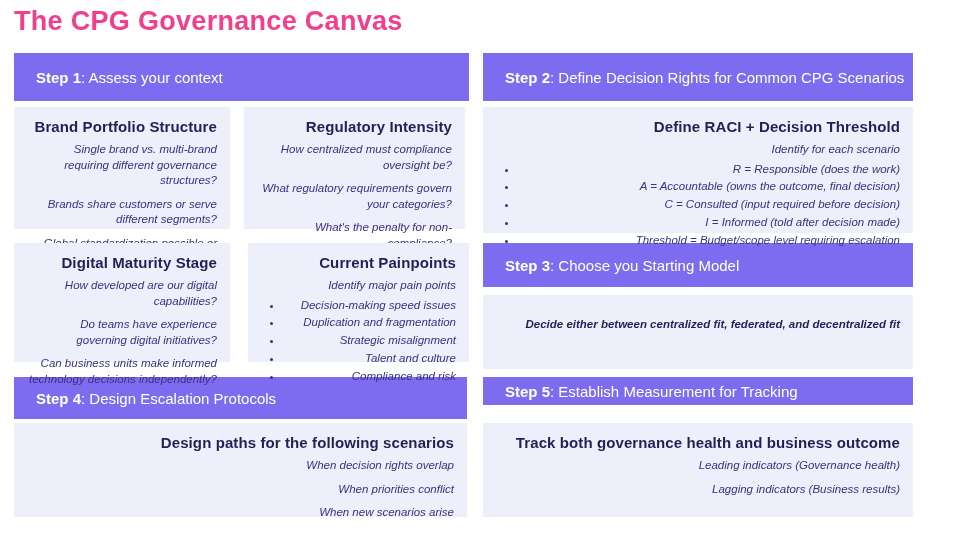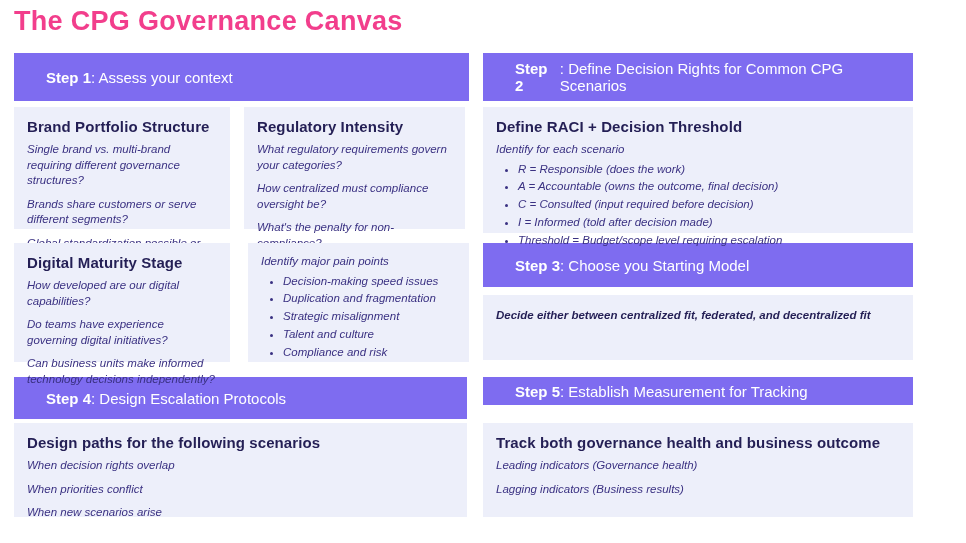--- a/index.html
+++ b/index.html
@@ -17,26 +17,27 @@
     font-family:"Liberation Sans", sans-serif;
   }
   .canvas{position:relative;width:966px;height:543px;background:#ffffff;overflow:hidden;}
   .page-title{
     position:absolute;left:14px;top:6px;margin:0;
     font-size:27px;font-weight:800;letter-spacing:0.3px;
     color:var(--pink);
   }
   .step-header{
     position:absolute;background:var(--purple);color:#ffffff;
-    font-size:15px;display:flex;align-items:center;padding-left:32px;
+    font-size:15px;display:flex;align-items:center;padding-left:22px;
   }
   .step-label{font-weight:700;}
   .box{
     position:absolute;background:var(--box-bg);color:var(--body);
     padding:11px 13px;
+    text-align:right;
   }
   .box h3{
     margin:0 0 7px 0;font-size:15px;font-weight:700;
     color:var(--heading);letter-spacing:0.1px;
   }
   .box p{
     margin:0 0 8px 0;font-size:11.5px;font-style:italic;
     line-height:1.35;
   }
   .box p.intro{margin-bottom:4px;}
@@ -51,21 +52,21 @@
   }
   
   .pos-step1{left:14px;top:53px;width:455px;height:48px;}
   .pos-step2{left:483px;top:53px;width:430px;height:48px;}
   .pos-brand{left:14px;top:107px;width:216px;height:122px;}
   .pos-regulatory{left:244px;top:107px;width:221px;height:122px;}
   .pos-raci{left:483px;top:107px;width:430px;height:126px;}
   .pos-digital{left:14px;top:243px;width:216px;height:119px;}
   .pos-painpoints{left:248px;top:243px;width:221px;height:119px;}
   .pos-step3{left:483px;top:243px;width:430px;height:44px;}
-  .pos-starting{left:483px;top:295px;width:430px;height:65px;padding-top:13px;}
+  .pos-starting{left:483px;top:295px;width:430px;height:74px;padding-top:22px;}
   .pos-step4{left:14px;top:377px;width:453px;height:42px;}
   .pos-step5{left:483px;top:377px;width:430px;height:28px;}
   .pos-escalation{left:14px;top:423px;width:453px;height:94px;}
   .pos-measurement{left:483px;top:423px;width:430px;height:94px;}
 </style>
 </head>
 <body>
 
 <div class="canvas">
 
@@ -98,33 +99,34 @@
 
   <div class="box pos-brand">
     <h3>Brand Portfolio Structure</h3>
     <p>Single brand vs. multi-brand requiring different governance structures?</p>
     <p>Brands share customers or serve different segments?</p>
     <p>Global standardization possible or local adaptation required across business units?</p>
   </div>
 
   <div class="box pos-regulatory">
     <h3>Regulatory Intensity</h3>
+    <p>How centralized must compliance oversight be?</p>
     <p>What regulatory requirements govern your categories?</p>
-    <p>How centralized must compliance oversight be?</p>
     <p>What's the penalty for non-compliance?</p>
   </div>
 
   <div class="box pos-digital">
     <h3>Digital Maturity Stage</h3>
     <p>How developed are our digital capabilities?</p>
     <p>Do teams have experience governing digital initiatives?</p>
     <p>Can business units make informed technology decisions independently?</p>
   </div>
 
   <div class="box pos-painpoints">
+    <h3>Current Painpoints</h3>
     <p class="intro">Identify major pain points</p>
     <ul>
       <li>Decision-making speed issues</li>
       <li>Duplication and fragmentation</li>
       <li>Strategic misalignment</li>
       <li>Talent and culture</li>
       <li>Compliance and risk</li>
     </ul>
   </div>
 

